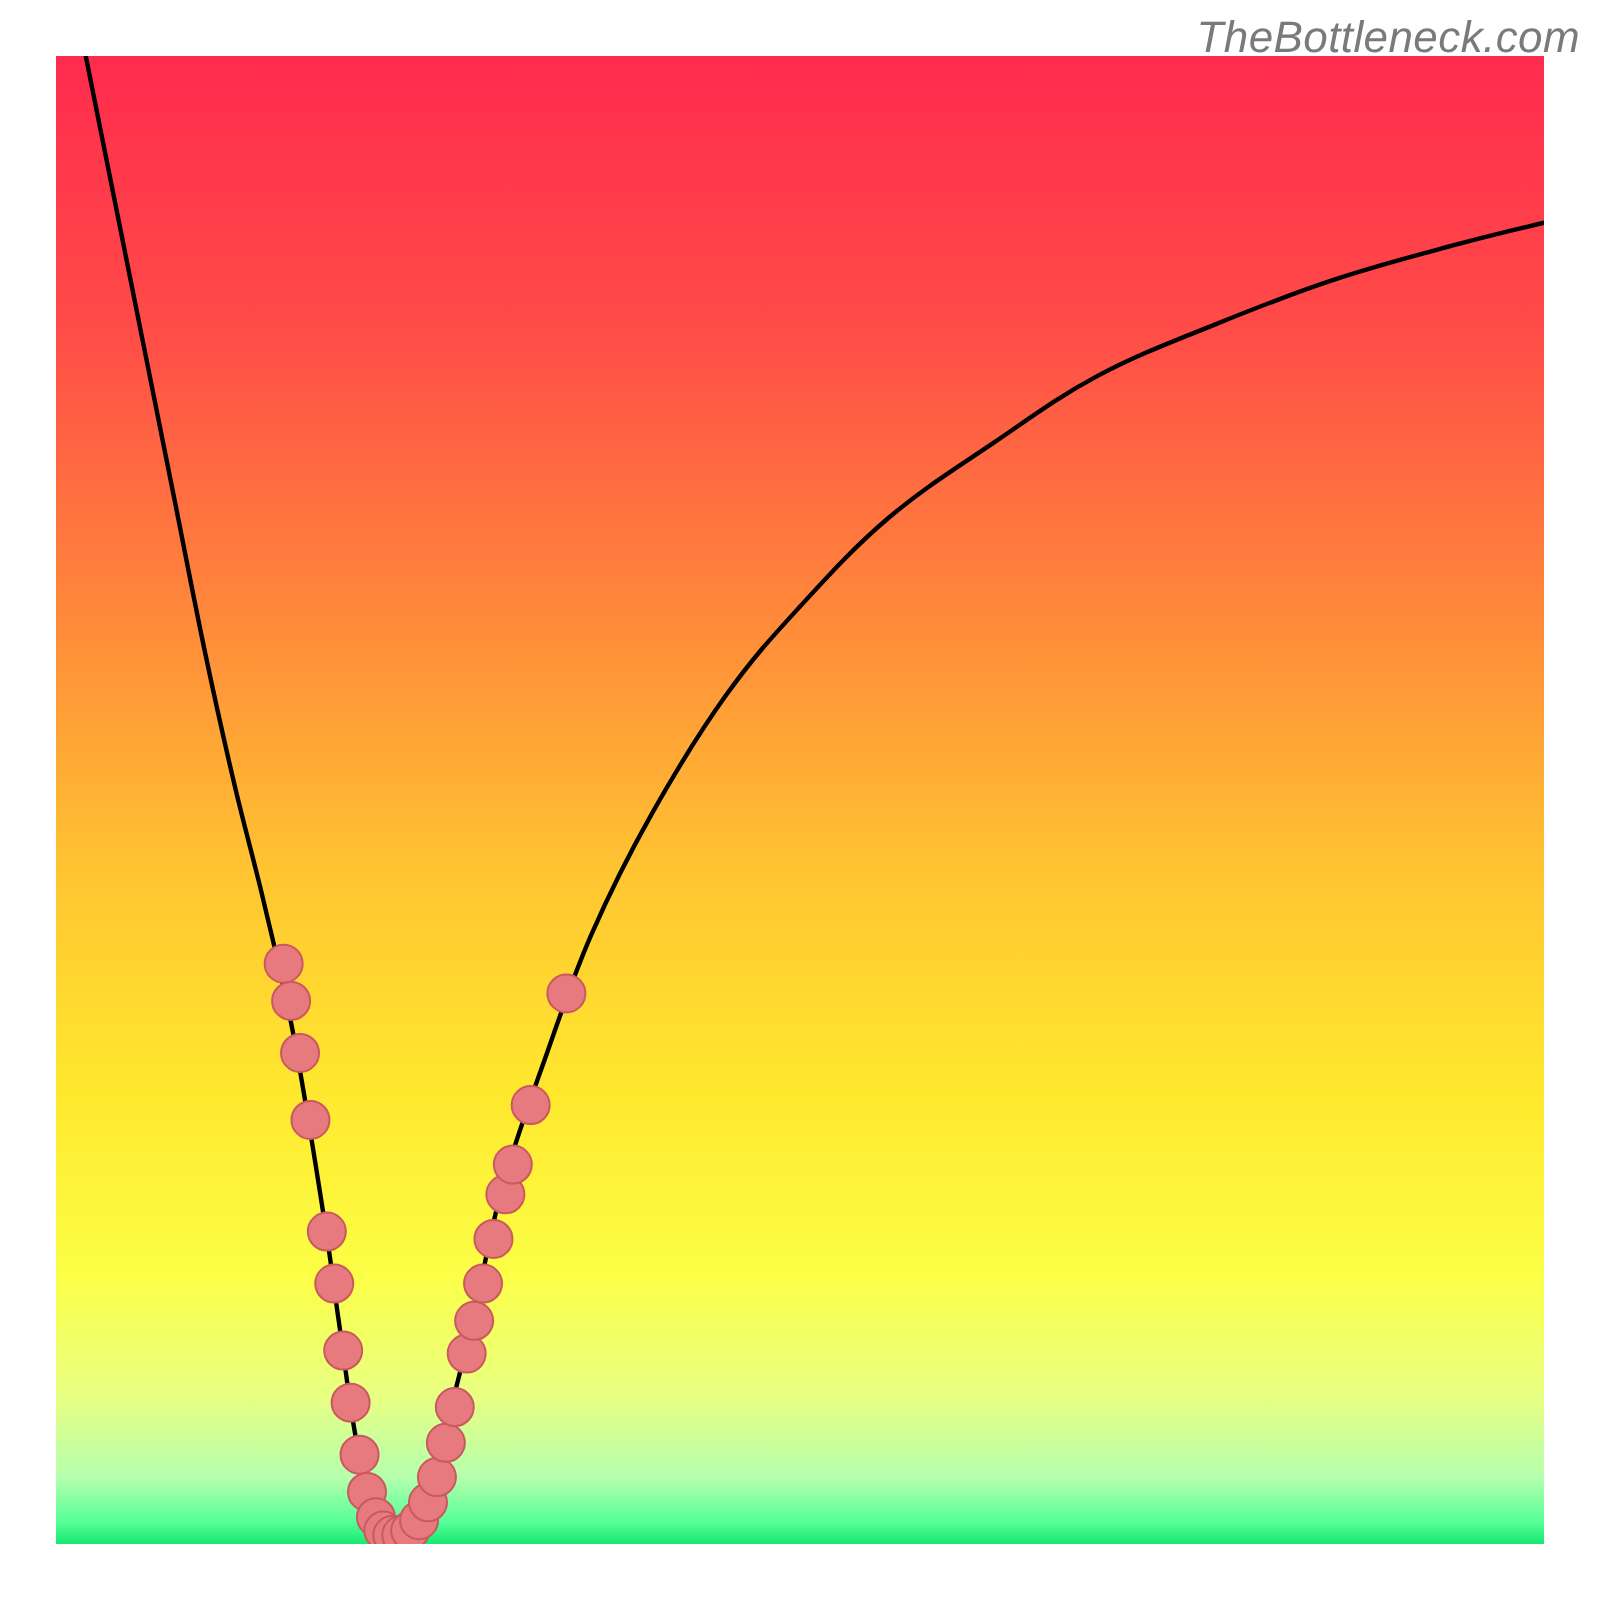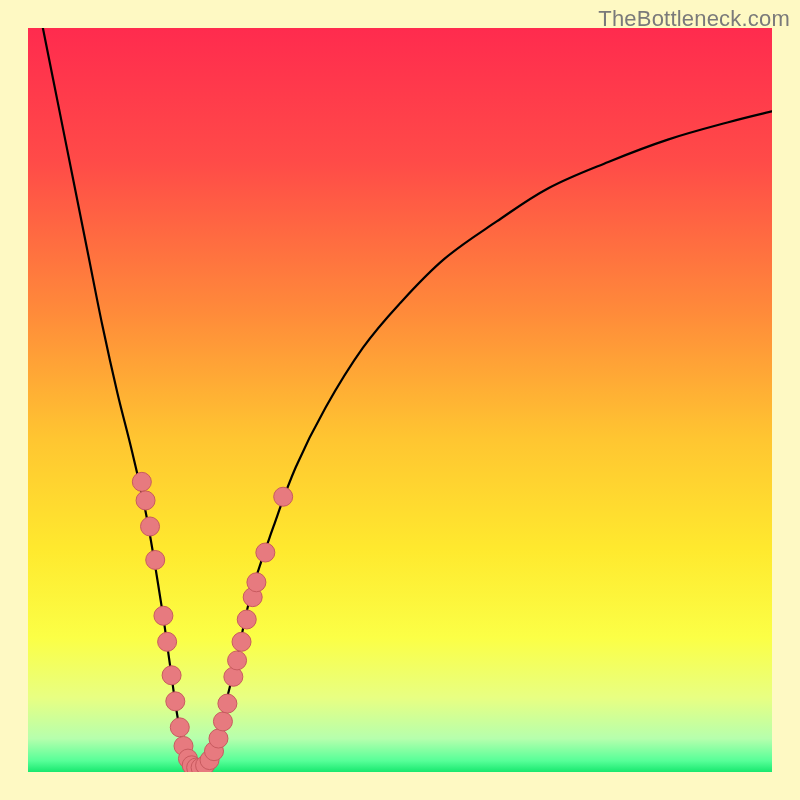--- a/index.html
+++ b/index.html
@@ -7,21 +7,22 @@
     padding: 0;
     width: 800px;
     height: 800px;
     overflow: hidden;
     background: #000;
     font-family: Arial, Helvetica, sans-serif;
   }
   .frame {
     position: absolute;
     inset: 0;
-    background: #fef9c3;
+    background: #ffffff;
+    font-style: italic;
   }
   .plot-area {
     position: absolute;
     left: 28px;
     top: 28px;
     width: 744px;
     height: 744px;
     overflow: hidden;
   }
   .watermark {

